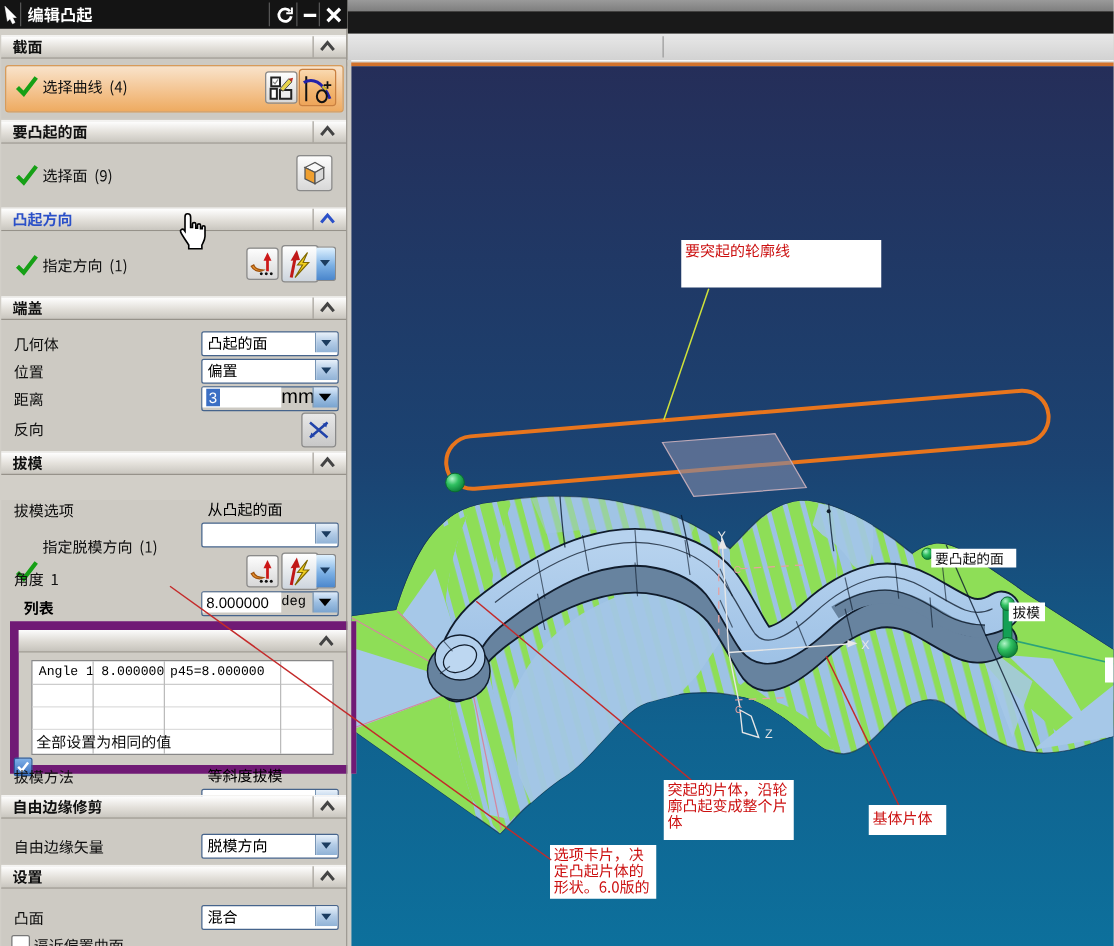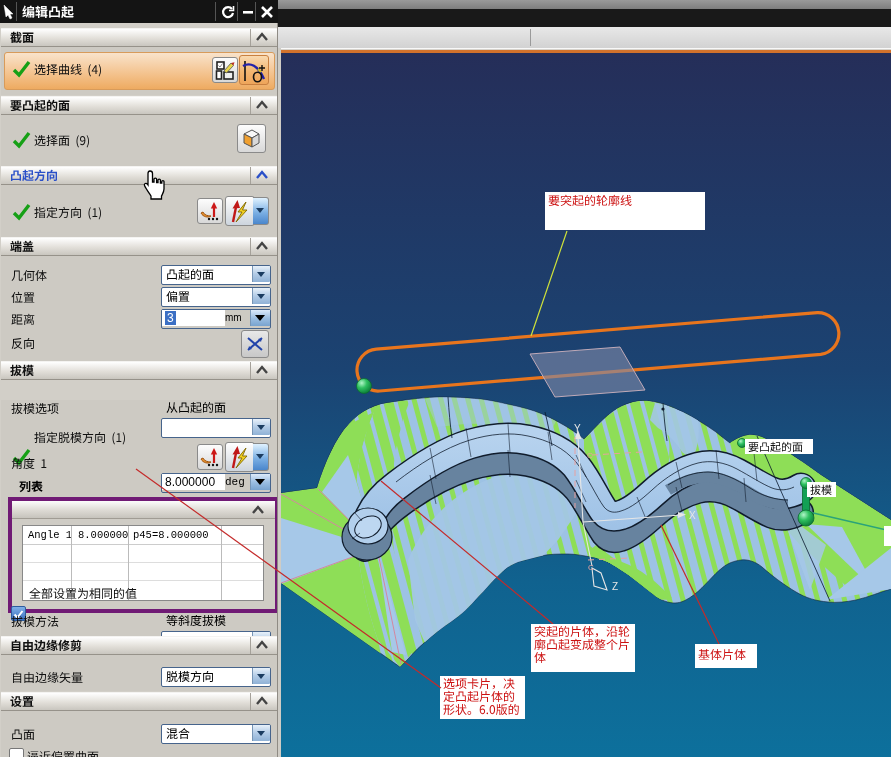--- a/index.html
+++ b/index.html
@@ -27,21 +27,21 @@
 .rows{position:absolute;left:1px;width:276px;background:#cdcac3;}
 .lbl{position:absolute;font-size:12px;color:#111;}
 
 .combo{position:absolute;left:160px;width:108px;height:18px;background:#fff;border:1px solid #46648c;border-radius:2px;}
 .combo .t{position:absolute;left:4px;top:1px;font-size:12px;color:#000;}
 .combo .b{position:absolute;right:0px;top:0px;width:17px;height:16px;background:linear-gradient(#e8f1fa,#b2cbe6 50%,#90b2d6);border-left:1px solid #7795b5;border-radius:0 1px 1px 0;}
 .combo .b:after{content:"";position:absolute;left:4px;top:6px;border-left:4px solid transparent;border-right:4px solid transparent;border-top:5px solid #1b3c60;}
 
 .nfield{position:absolute;left:160px;width:108px;height:18px;background:#cdcac3;border:1px solid #46648c;border-radius:2px;}
 .nfield .in{position:absolute;left:0;top:0;width:60px;height:16px;background:#fff;font-size:12px;color:#000;padding-left:3px;line-height:16px;}
-.nfield .un{position:absolute;left:63px;top:0;width:24px;font-size:10px;color:#000;line-height:16px;}
+.nfield .un{position:absolute;left:63px;top:0;width:24px;font-size:16px;color:#000;line-height:16px;}
 .nfield .sp{position:absolute;right:0;top:0;width:19px;height:16px;background:linear-gradient(#dceafa,#9dbfe2 50%,#79a3cf);border-left:1px solid #7795b5;}
 .nfield .sp:after{content:"";position:absolute;left:4px;top:5px;border-left:5px solid transparent;border-right:5px solid transparent;border-top:6px solid #000;}
 
 .ibtn{position:absolute;border:1px solid #8a8a8a;border-radius:3px;background:linear-gradient(#fdfdfd,#d8d8d8);}
 .ibtn.sel{border:1px solid #c98040;background:linear-gradient(#fce7c8,#f0b26a);}
 .ibtn.ylw{border:1px solid #8a8a8a;background:linear-gradient(#ffffff,#e2e6ea 60%,#cdd5de);}
 .ddbtn{position:absolute;width:15px;height:26px;background:linear-gradient(#e0f2ff,#7cb0e4 55%,#4a86cc);border:1px solid #8a8a8a;border-left:none;border-radius:0 3px 3px 0;}
 .ddbtn:after{content:"";position:absolute;left:3px;top:10px;border-left:4px solid transparent;border-right:4px solid transparent;border-top:5px solid #1b3c60;}
 .chk{position:absolute;width:13px;height:13px;border:1px solid #2d5c9e;background:linear-gradient(#7fb0e8,#3a70c0);border-radius:2px;}
 .chk.off{background:#fff;border:1px solid #777;}
@@ -437,21 +437,21 @@
         </svg>
     </div>
     <div class="ddbtn" style="left:252px;top:43px"></div>
     <span class="lbl" style="left:10px;top:76px"></span>
     <div class="nfield" style="top:73px">
         <span class="in">8.000000</span>
         <span class="un" style="font-family:'Liberation Mono',monospace;font-size:11px">deg</span>
         <span class="sp"></span>
       </div>
 
-    <div style="position:absolute;left:7px;top:97px;width:263px;height:108px;border:4px solid #701a75;background:#cfccc5">
+    <div style="position:absolute;left:7px;top:97px;width:263px;height:108px;border:7px solid #701a75;background:#cfccc5">
       <div style="position:absolute;left:0;top:0;width:263px;height:17px;background:linear-gradient(#fcfcfc,#dddad4 55%,#c6c3bc);border-bottom:1px solid #a09c94">
         <span style="position:absolute;left:10px;top:1px;font-size:12px;font-weight:bold"></span>
         <svg style="position:absolute;left:240px;top:4px" width="12" height="9" viewBox="0 0 12 9">
             <path d="M1,8 L6,2 L11,8" fill="none" stroke="#444" stroke-width="2.4"></path>
           </svg>
       </div>
       <div style="position:absolute;left:10px;top:24px;width:240px;height:74px;background:#fff;border:1px solid #888;font-family:'Liberation Mono',monospace;font-size:10.5px">
         <div style="position:absolute;left:0;top:0;width:100%;height:18px;border-bottom:1px solid #ccc">
           <span style="position:absolute;left:5px;top:3px">Angle 1</span>
           <span style="position:absolute;left:55px;top:3px">8.000000</span>

